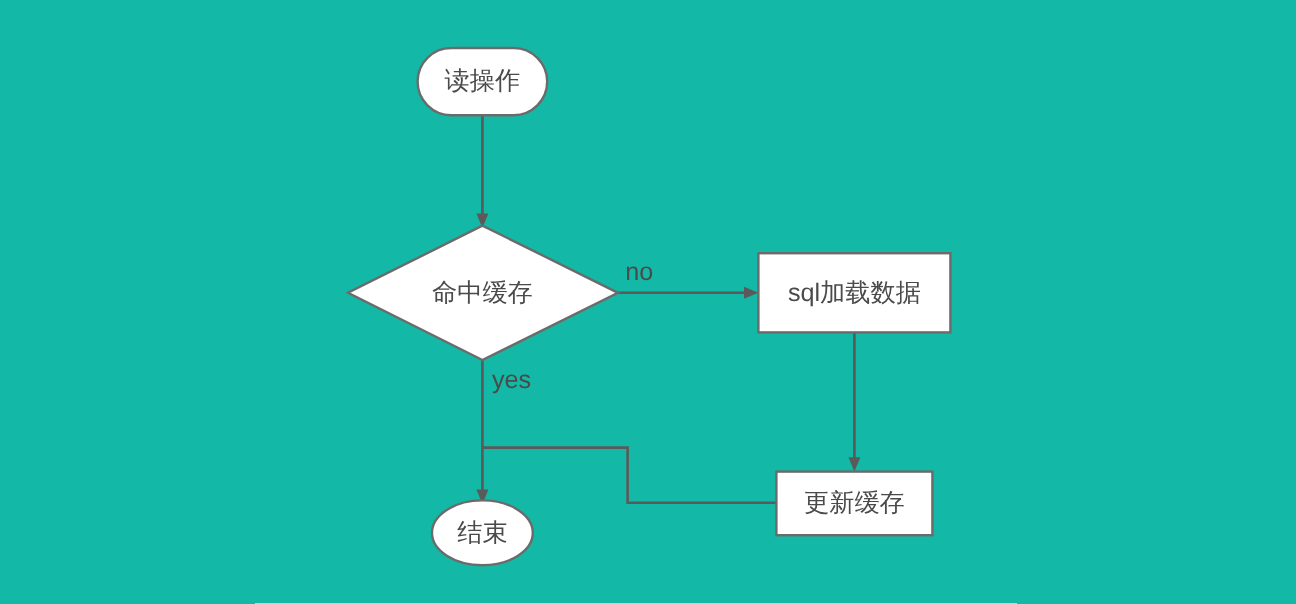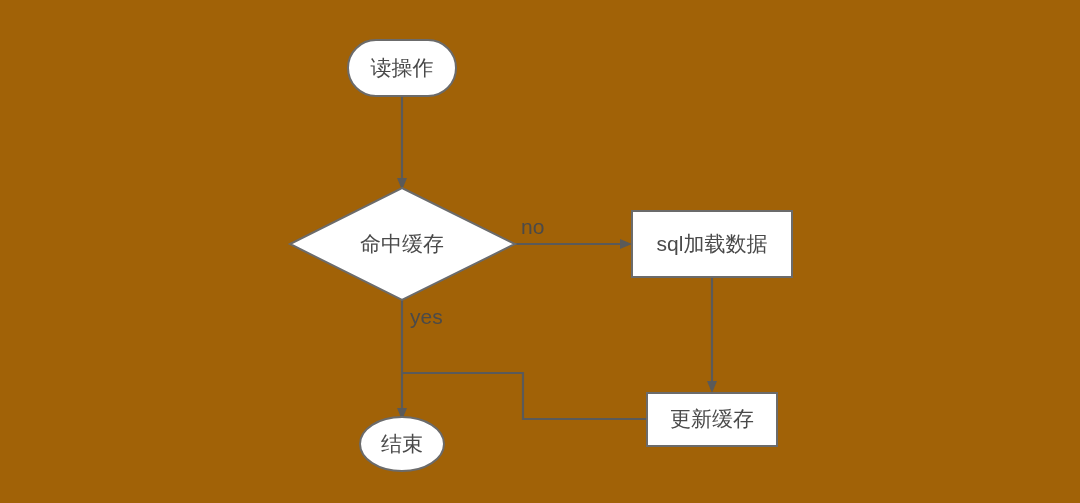--- a/index.html
+++ b/index.html
@@ -10,21 +10,21 @@
   body {
     width: 1080px;
     height: 503px;
     font-family: "Liberation Sans", "DejaVu Sans", sans-serif;
     overflow: hidden;
   }
   #canvas-wrap {
     position: relative;
     width: 1080px;
     height: 503px;
-    background: #a16207;
+    background: #14b8a6;
   }
   svg#flowchart {
     display: block;
     width: 1080px;
     height: 503px;
   }
   .shape-stroke {
     fill: #ffffff;
     stroke: #6b6b6b;
     stroke-width: 2;

